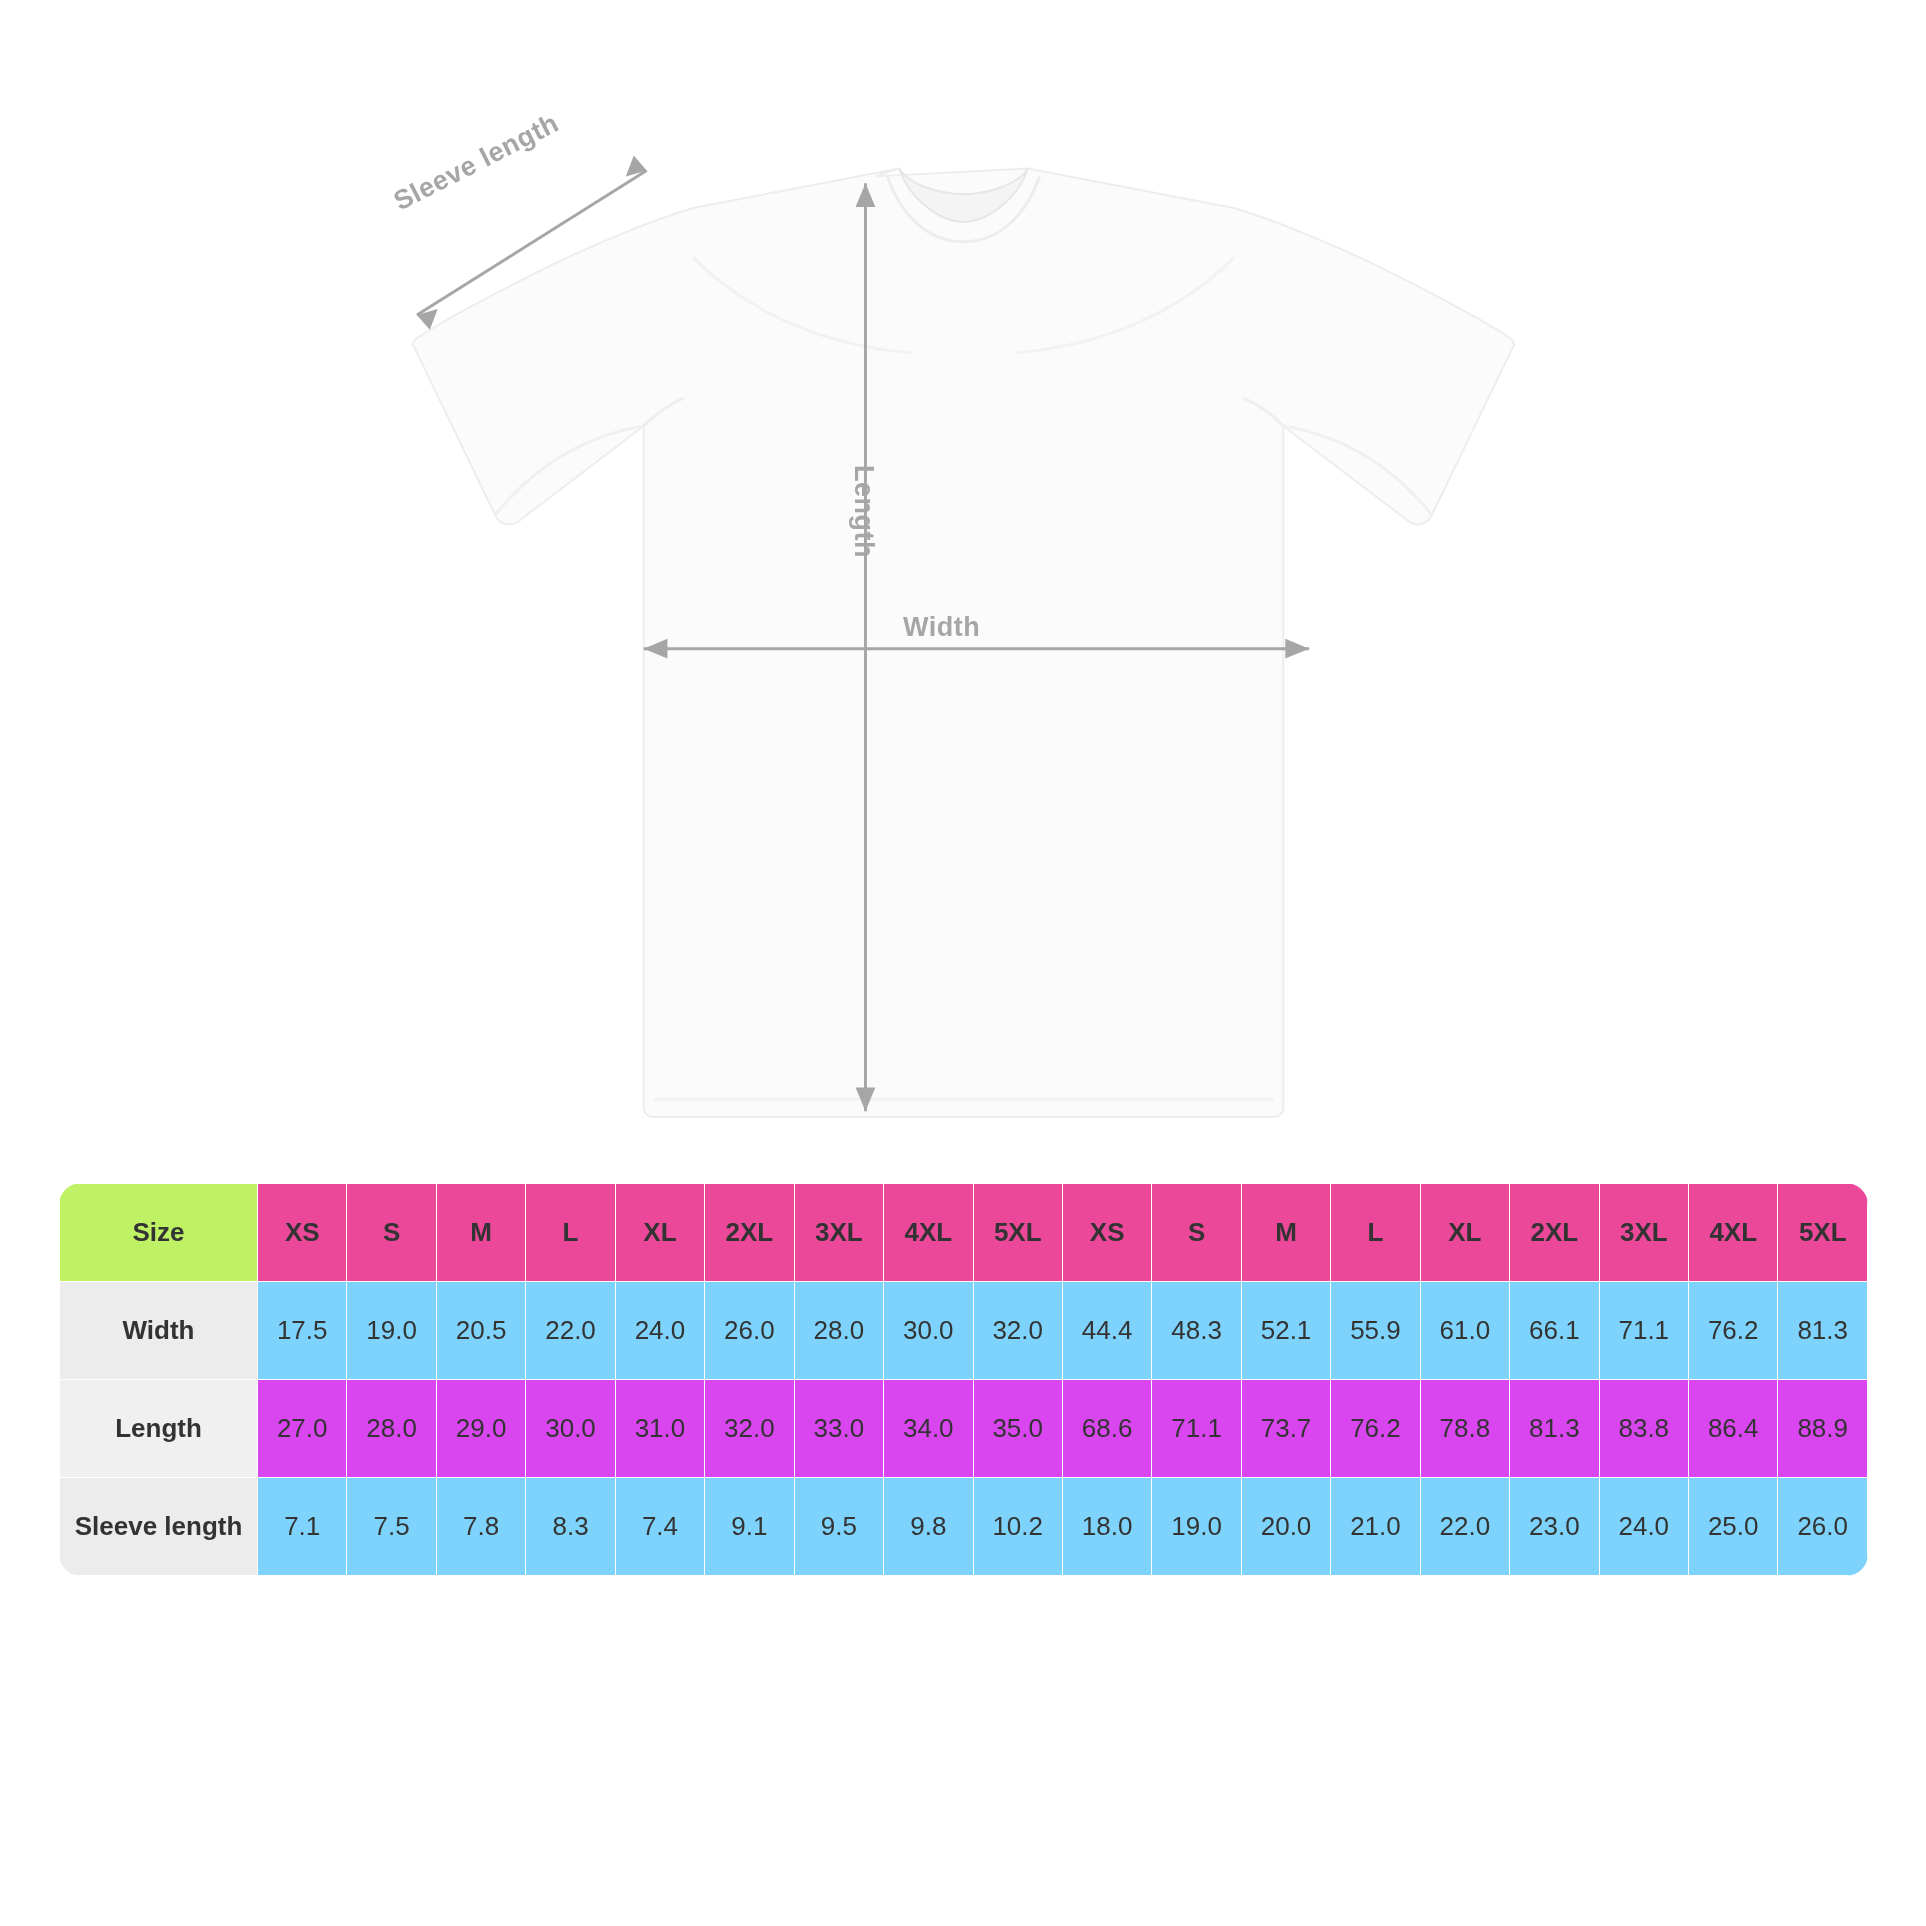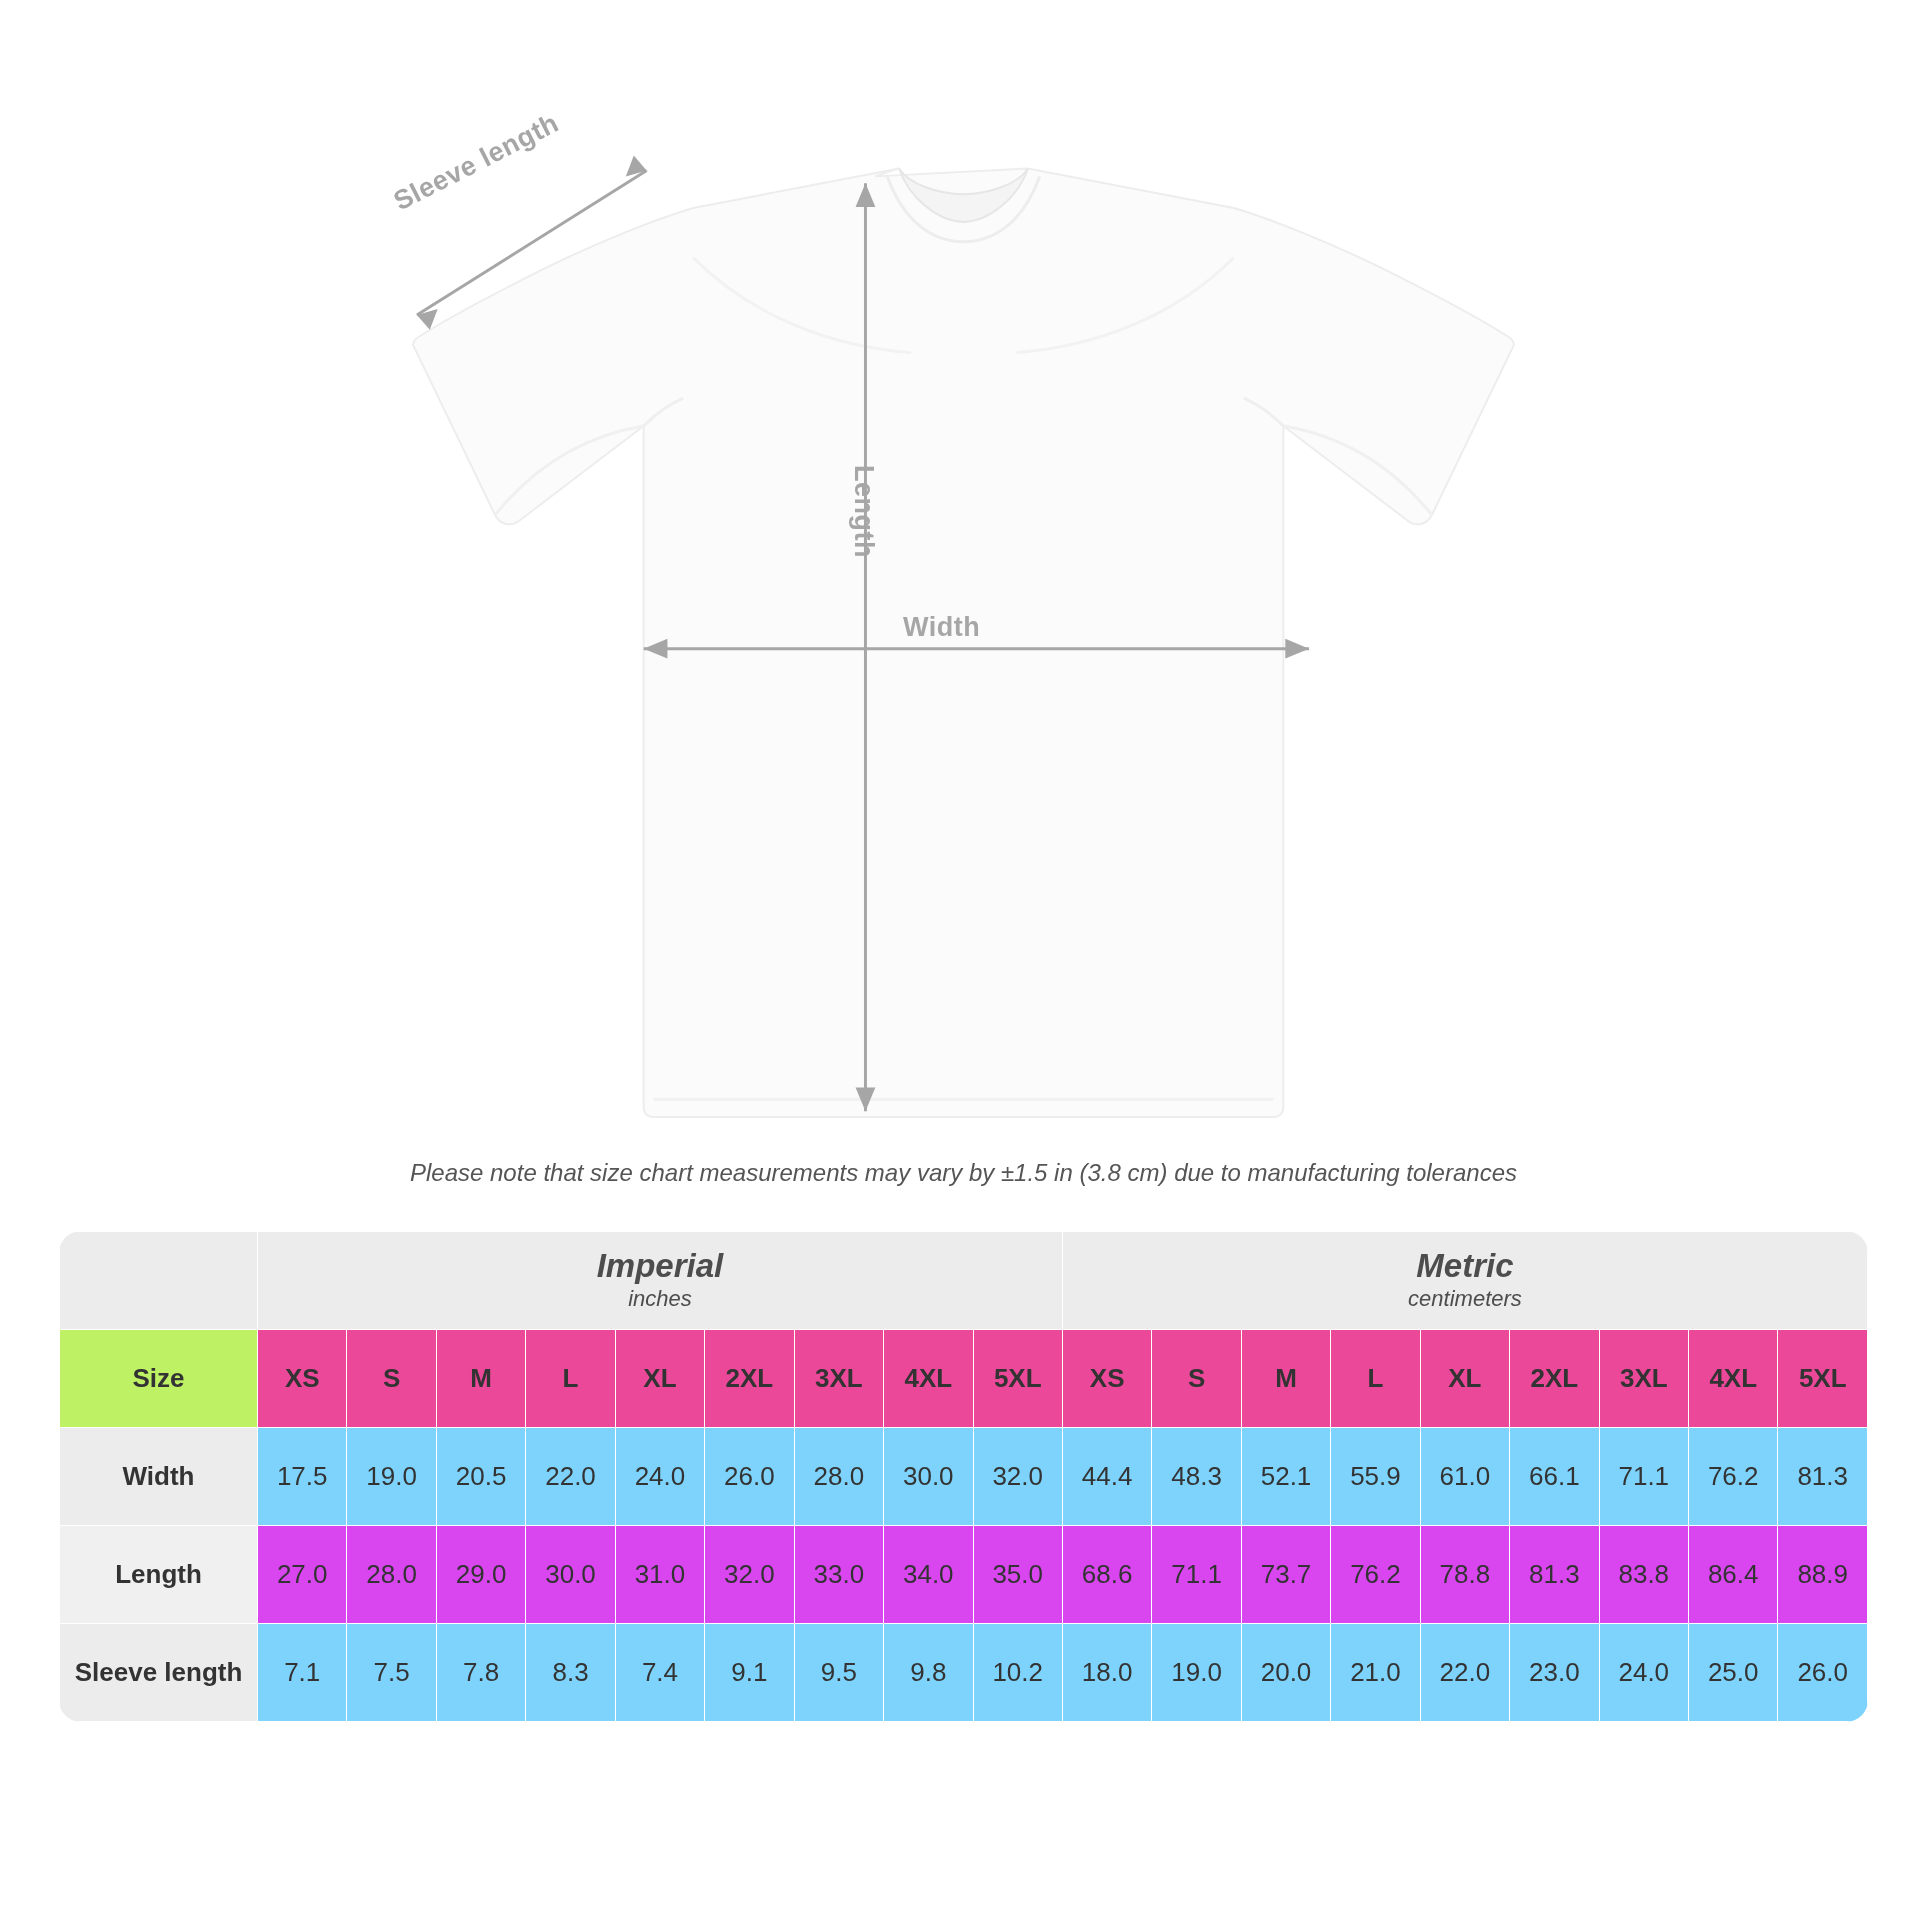--- a/index.html
+++ b/index.html
@@ -192,40 +192,28 @@
       <polygon points="1322,655 1298,645 1298,665" fill="#a6a6a6" stroke="none"></polygon>
     </g>
   </svg>
 
   <div class="dim-label dim-sleeve">Sleeve length</div>
   <div class="dim-label dim-length">Length</div>
   <div class="dim-label dim-width">Width</div>
 </div>
 
 <div class="title-block">
-  <p class="chart-note">Please note that size chart measurements may vary by ±1.5 in (3.8 cm) due to manufacturing tolerances</p>
 </div>
 
 <div class="table-wrap">
   <table class="size-table">
     <colgroup>
       <col class="first-col">
     </colgroup>
     <thead>
-      <tr>
-        <td class="unit-head corner-cell"></td>
-        <td class="unit-head" colspan="9">
-          <span class="unit-name">Imperial</span>
-          <span class="unit-sub">inches</span>
-        </td>
-        <td class="unit-head" colspan="9">
-          <span class="unit-name">Metric</span>
-          <span class="unit-sub">centimeters</span>
-        </td>
-      </tr>
       <tr>
         <td class="row-label">Size</td>
         <td class="hdr-cell">XS</td>
         <td class="hdr-cell">S</td>
         <td class="hdr-cell">M</td>
         <td class="hdr-cell">L</td>
         <td class="hdr-cell">XL</td>
         <td class="hdr-cell">2XL</td>
         <td class="hdr-cell">3XL</td>
         <td class="hdr-cell">4XL</td>

